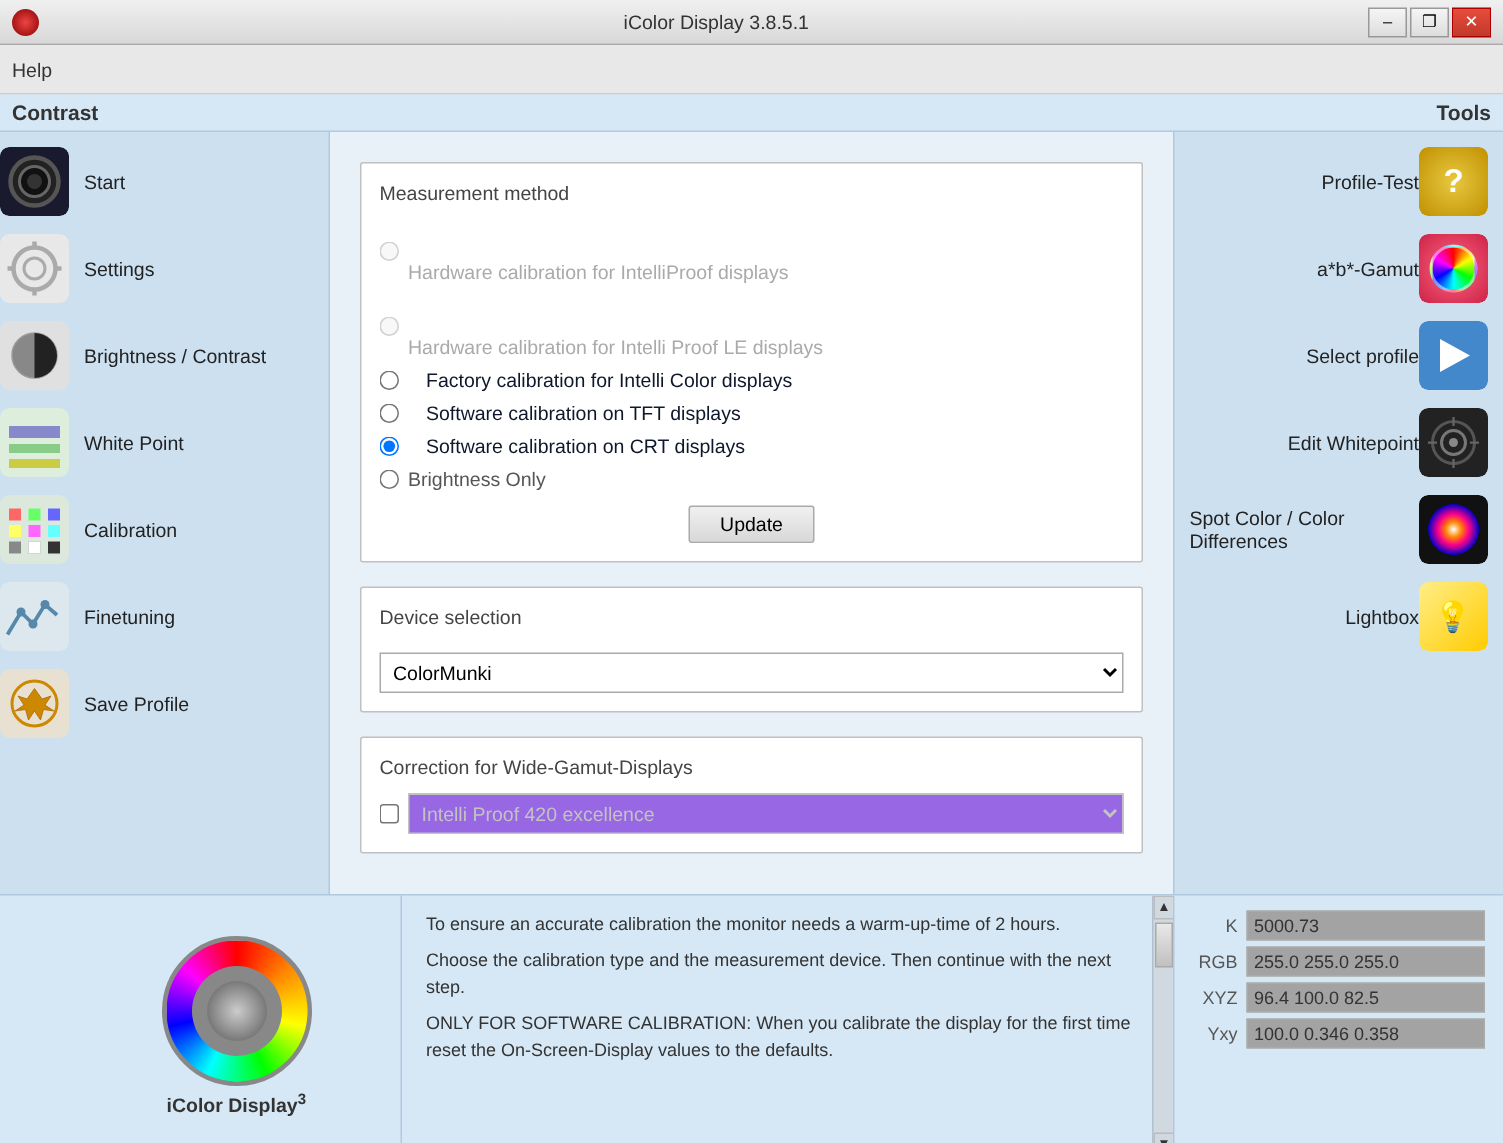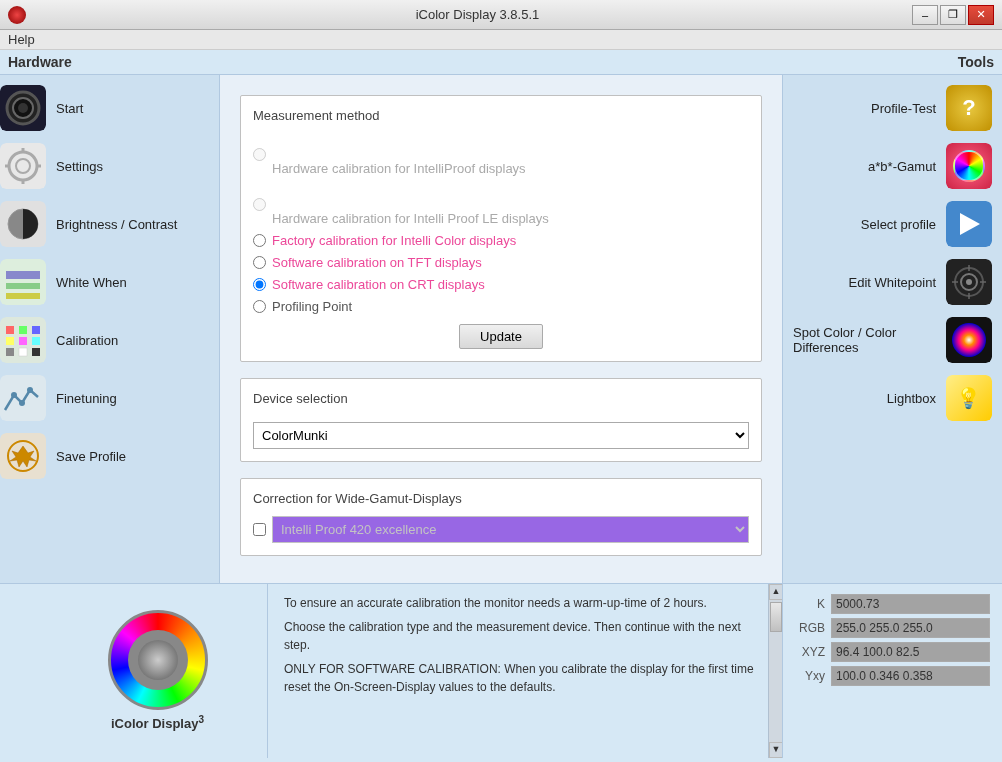--- a/index.html
+++ b/index.html
@@ -34,21 +34,21 @@
       border: 1px solid #999;
       background: linear-gradient(to bottom, #f5f5f5, #ddd);
       cursor: pointer;
       display: flex; align-items: center; justify-content: center;
       font-size: 11px;
     }
     .win-btn.close-btn { background: linear-gradient(to bottom, #e74c3c, #c0392b); color: white; border-color: #a00; }
 
     
     #menubar {
-      height: 20px;
+      height: 33px;
       background: #e8e8e8;
       display: flex;
       align-items: center;
       padding: 0 8px;
       border-bottom: 1px solid #ccc;
     }
     #menubar span { font-size: 13px; color: #333; }
 
     
     #main-container {
@@ -107,21 +107,20 @@
       background: #cce0f0;
       border-left: 1px solid #b0c8e0;
       padding: 4px 0;
     }
     .tool-item {
       display: flex;
       align-items: center;
       justify-content: flex-end;
       padding: 6px 10px;
       cursor: pointer;
-      gap: 10px;
       min-height: 52px;
     }
     .tool-label { font-size: 13px; color: #222; text-align: right; }
 
     
     .section-box {
       background: white;
       border: 1px solid #c0c0c0;
       border-radius: 2px;
       padding: 12px;
@@ -132,21 +131,21 @@
       color: #444;
       margin-bottom: 10px;
     }
     .radio-option {
       display: flex;
       align-items: center;
       margin-bottom: 7px;
       gap: 6px;
     }
     .radio-option label { font-size: 13px; color: #555; }
-    .radio-option label.enabled { color: #ec4899; }
+    .radio-option label.enabled { color: #0f172a; margin-left: 12px; }
     .radio-option label.disabled { color: #aaa; margin-top: 28px; }
     input[type="radio"] { margin: 0; cursor: pointer; }
 
     .update-btn {
       display: block;
       margin: 10px auto 0;
       padding: 4px 20px;
       background: linear-gradient(to bottom, #f0f0f0, #d8d8d8);
       border: 1px solid #aaa;
       border-radius: 2px;
@@ -350,21 +349,21 @@
   </div>
 </div>
 
 <div id="menubar">
   <span>Help</span>
 </div>
 
 <div id="main-container">
 
   <div id="header-row">
-    <span id="profiling-label">Hardware</span>
+    <span id="profiling-label">Contrast</span>
     <span id="tools-label">Tools</span>
   </div>
 
   <div id="content-area">
 
     <div id="sidebar">
 
       <div class="sidebar-item">
         <div class="icon-wrapper">
           <svg width="46" height="46" viewBox="0 0 46 46">
@@ -405,21 +404,21 @@
 
       <div class="sidebar-item">
         <div class="icon-wrapper">
           <svg width="46" height="46" viewBox="0 0 46 46">
             <rect width="46" height="46" rx="6" fill="#ddeedd"></rect>
             <rect x="6" y="12" width="34" height="8" fill="#8888cc"></rect>
             <rect x="6" y="24" width="34" height="6" fill="#88cc88"></rect>
             <rect x="6" y="34" width="34" height="6" fill="#cccc44"></rect>
           </svg>
         </div>
-        <span class="sidebar-label">White When</span>
+        <span class="sidebar-label">White Point</span>
       </div>
 
       <div class="sidebar-item">
         <div class="icon-wrapper">
           <svg width="46" height="46" viewBox="0 0 46 46">
             <rect width="46" height="46" rx="6" fill="#dde8dd"></rect>
             <rect x="6" y="9" width="8" height="8" fill="#ff6666"></rect>
             <rect x="19" y="9" width="8" height="8" fill="#66ff66"></rect>
             <rect x="32" y="9" width="8" height="8" fill="#6666ff"></rect>
             <rect x="6" y="20" width="8" height="8" fill="#ffff66"></rect>
@@ -479,21 +478,21 @@
         <div class="radio-option">
           <input type="radio" name="method" id="sw-tft" style="">
           <label for="sw-tft" class="enabled">Software calibration on TFT displays</label>
         </div>
         <div class="radio-option">
           <input type="radio" name="method" id="sw-crt" checked="" style="">
           <label for="sw-crt" class="enabled">Software calibration on CRT displays</label>
         </div>
         <div class="radio-option">
           <input type="radio" name="method" id="profiling-only" style="">
-          <label for="profiling-only">Profiling Point</label>
+          <label for="profiling-only">Brightness Only</label>
         </div>
 
         <button class="update-btn">Update</button>
       </div>
 
       <div class="section-box">
         <div class="section-title">Device selection</div>
         <select class="select-box">
           <option>ColorMunki</option>
         </select>

